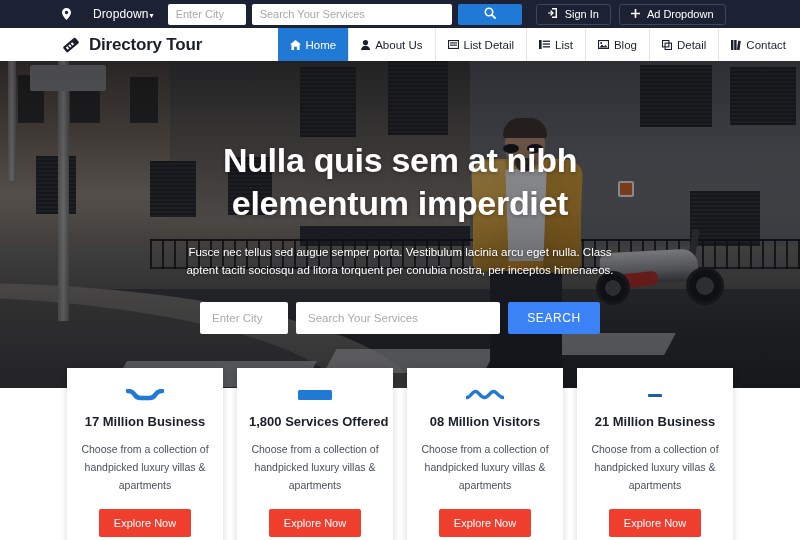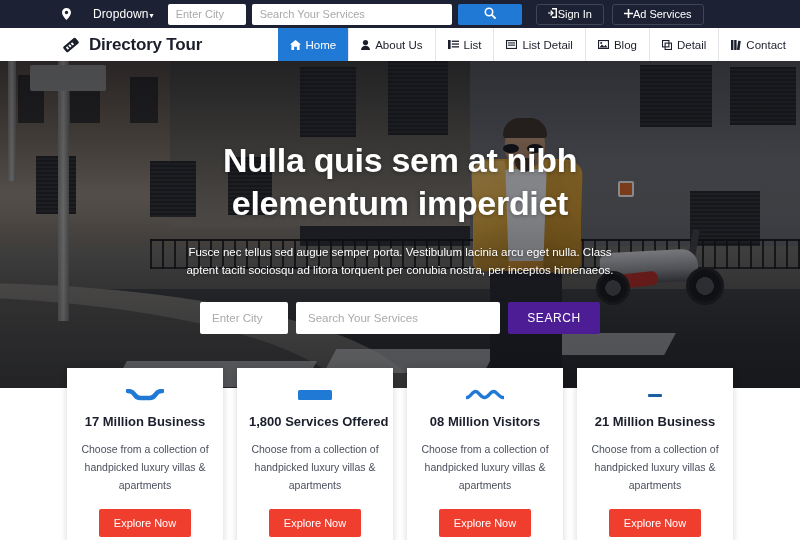--- a/index.html
+++ b/index.html
@@ -62,21 +62,21 @@
     cursor: pointer;
     display: flex; align-items: center; justify-content: center;
     margin-right: 14px;
   }
   .tb-ghost {
     height: 21px;
     border: 1px solid #3d4557;
     border-radius: 3px;
     color: #ffffff;
     font-size: 11px;
-    display: flex; align-items: center; gap: 0;
+    display: flex; align-items: center; gap: 7px;
     padding: 0 11px;
     margin-right: 8px;
     background: transparent;
     cursor: pointer;
     white-space: nowrap;
     font-family: "Liberation Sans", sans-serif;
   }
   .tb-ghost .gi { font-size: 10px; }
 
   
@@ -297,21 +297,21 @@
     height: 32px; border:none; border-radius:2px;
     background:#fff; font-size:11.5px; color:#444;
     padding: 0 12px;
     font-family:"Liberation Sans", sans-serif;
   }
   .hs-input::placeholder { color:#aaa; }
   .hs-city { width: 88px; }
   .hs-serv { width: 204px; }
   .hs-btn {
     width: 92px; height: 32px; border:none; border-radius:2px;
-    background:#4c1d95; color:#fff; font-size:12px; letter-spacing:.6px;
+    background:#3b82f6; color:#fff; font-size:12px; letter-spacing:.6px;
     cursor:pointer; font-family:"Liberation Sans", sans-serif;
   }
 
   
   .cards {
     position: absolute;
     left: 0; right: 0;
     top: 368px;
     display: flex;
     justify-content: center;
@@ -392,21 +392,21 @@
           </svg>
       </span>
       <span>Sign In</span>
     </button>
     <button class="tb-ghost">
       <span class="gi">
         <svg width="9" height="9" viewBox="0 0 9 9">
             <path d="M4.5 0v9M0 4.5h9" stroke="#fff" stroke-width="1.6" stroke-linecap="round"></path>
           </svg>
       </span>
-      <span>Ad Services</span>
+      <span>Ad Dropdown</span>
     </button>
   </div>
 
   <div class="navbar">
     <div class="brand">
       <span class="brand-icon">
         <svg width="18" height="18" viewBox="0 0 18 18">
             <g transform="rotate(-40 9 9)">
               <rect x="1" y="5.5" width="16" height="7" rx="1.4" fill="#1b1f2b"></rect>
               <rect x="3.4" y="7.6" width="2" height="2.8" fill="#fff"></rect>
@@ -431,37 +431,37 @@
           <svg width="9" height="10" viewBox="0 0 9 10">
               <circle cx="4.5" cy="2.6" r="2.6" fill="#1b1f2b"></circle>
               <path d="M0 10c0-2.5 2-4.2 4.5-4.2S9 7.5 9 10z" fill="#1b1f2b"></path>
             </svg>
         </span>
         <span>About Us</span>
       </div>
       <div class="nav-item">
         <span class="nav-ico">
           <svg width="11" height="9" viewBox="0 0 11 9">
+              <rect x="0.5" y="0.5" width="10" height="8" fill="none" stroke="#1b1f2b" stroke-width="1.2"></rect>
+              <rect x="2" y="2.4" width="7" height="1.1" fill="#1b1f2b"></rect>
+              <rect x="2" y="4.6" width="7" height="1.1" fill="#1b1f2b"></rect>
+            </svg>
+        </span>
+        <span>List Detail</span>
+      </div>
+      <div class="nav-item">
+        <span class="nav-ico">
+          <svg width="11" height="9" viewBox="0 0 11 9">
               <rect x="0" y="0" width="2.6" height="9" fill="#1b1f2b"></rect>
               <rect x="3.8" y="0.6" width="7.2" height="1.3" fill="#1b1f2b"></rect>
               <rect x="3.8" y="3.4" width="7.2" height="1.3" fill="#1b1f2b"></rect>
               <rect x="3.8" y="6.2" width="7.2" height="1.3" fill="#1b1f2b"></rect>
             </svg>
         </span>
         <span>List</span>
-      </div>
-      <div class="nav-item">
-        <span class="nav-ico">
-          <svg width="11" height="9" viewBox="0 0 11 9">
-              <rect x="0.5" y="0.5" width="10" height="8" fill="none" stroke="#1b1f2b" stroke-width="1.2"></rect>
-              <rect x="2" y="2.4" width="7" height="1.1" fill="#1b1f2b"></rect>
-              <rect x="2" y="4.6" width="7" height="1.1" fill="#1b1f2b"></rect>
-            </svg>
-        </span>
-        <span>List Detail</span>
       </div>
       <div class="nav-item">
         <span class="nav-ico">
           <svg width="11" height="9" viewBox="0 0 11 9">
               <rect x="0.5" y="0.5" width="10" height="8" fill="none" stroke="#1b1f2b" stroke-width="1.2"></rect>
               <circle cx="3.2" cy="3" r="1" fill="#1b1f2b"></circle>
               <path d="M1.4 7.4l2.6-3 2 2.1 1.6-1.6 2 2.5z" fill="#1b1f2b"></path>
             </svg>
         </span>
         <span>Blog</span>

